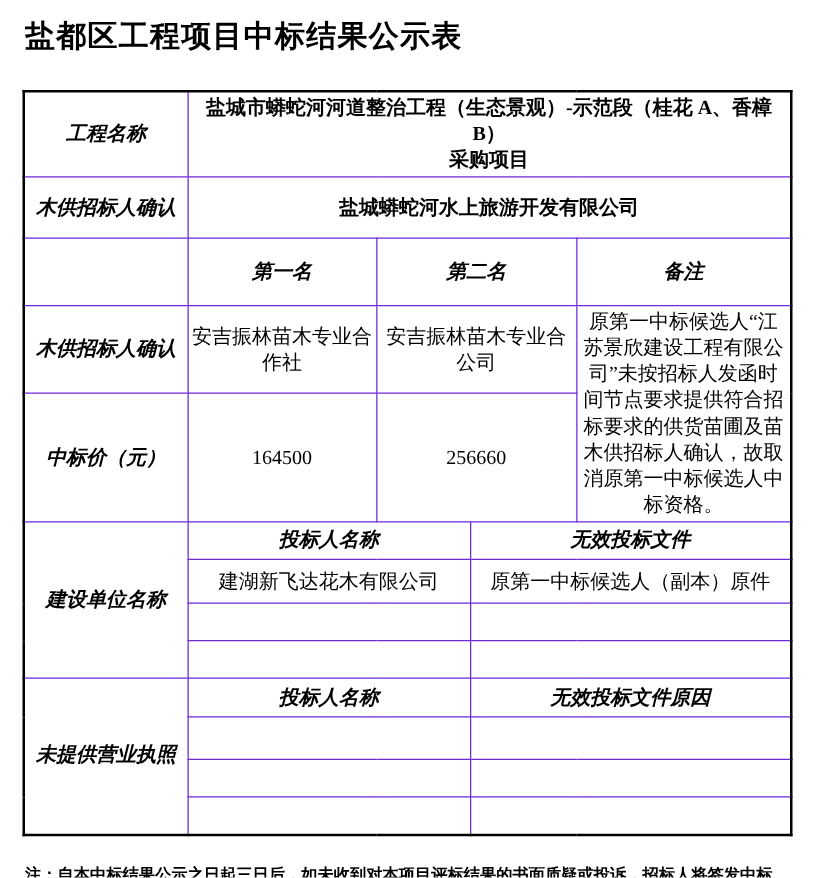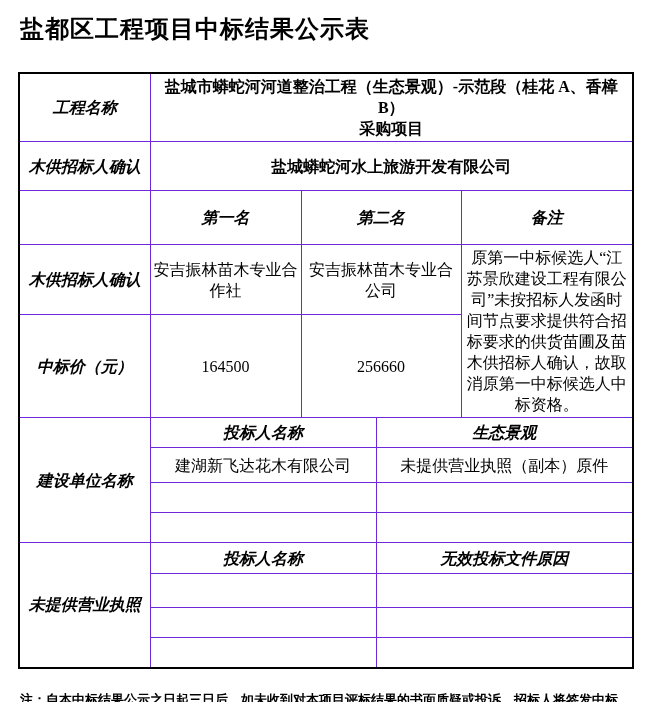--- a/index.html
+++ b/index.html
@@ -126,25 +126,25 @@
 
     <tr class="r5">
       <td class="lbl">中标价（元）</td>
       <td>164500</td>
       <td colspan="2">256660</td>
     </tr>
 
     <tr class="r6">
       <td rowspan="4" class="lbl">建设单位名称</td>
       <td colspan="2" class="lbl">投标人名称</td>
-      <td colspan="2" class="lbl">生态景观</td>
+      <td colspan="2" class="lbl">无效投标文件</td>
     </tr>
     <tr class="r7">
       <td colspan="2">建湖新飞达花木有限公司</td>
-      <td colspan="2">未提供营业执照（副本）原件</td>
+      <td colspan="2">原第一中标候选人（副本）原件</td>
     </tr>
     <tr class="r8">
       <td colspan="2"></td>
       <td colspan="2"></td>
     </tr>
     <tr class="r9">
       <td colspan="2"></td>
       <td colspan="2"></td>
     </tr>
 

